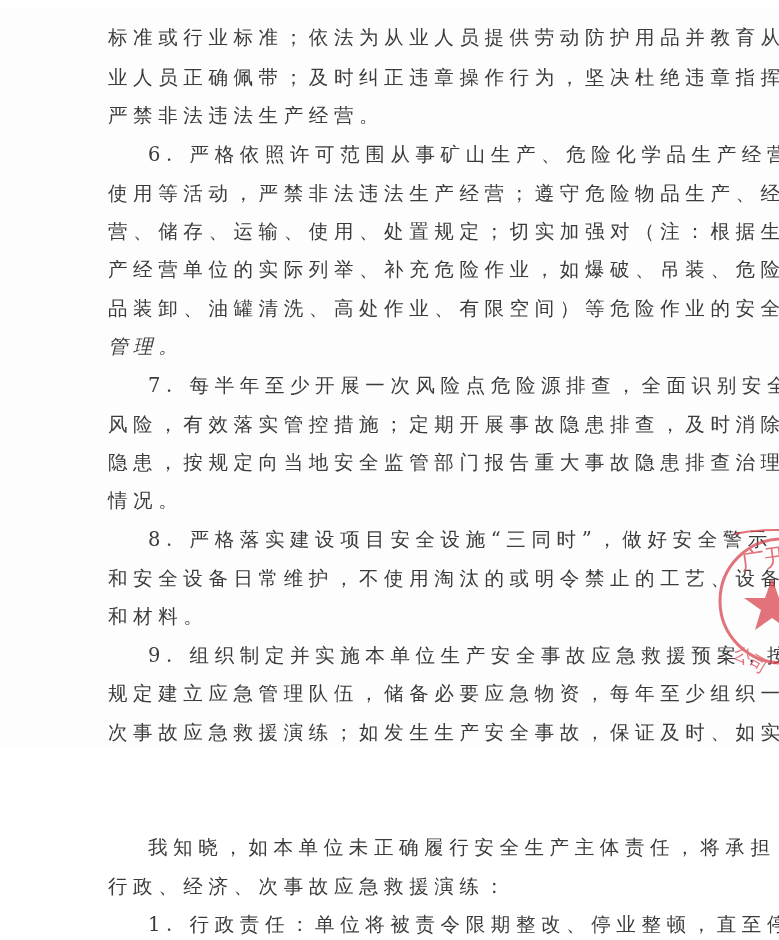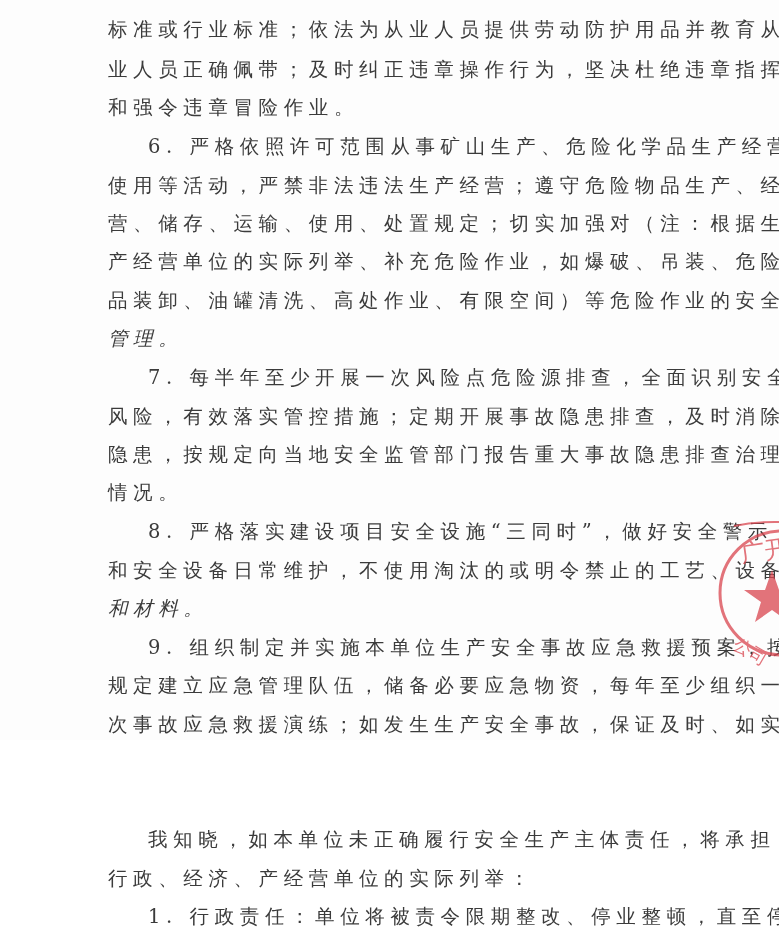--- a/index.html
+++ b/index.html
@@ -11,21 +11,21 @@
     width: 779px;
     height: 940px;
     position: relative;
     overflow: hidden;
     font-family: "DejaVu Serif", "Liberation Serif", serif;
     color: #3a3a3a;
   }
   .page {
     position: absolute;
     left: 0;
-    top: 0;
+    top: 8px;
     width: 779px;
     height: 740px;
     background: #fdfdfd;
   }
   .line {
     position: absolute;
     left: 108px;
     font-size: 19.5px;
     letter-spacing: 5.6px;
     white-space: nowrap;
@@ -39,45 +39,45 @@
     width: 130px;
     height: 150px;
   }
 </style>
 </head>
 <body>
 
 <div class="page">
   <div class="line" style="top:18px;">标准或行业标准；依法为从业人员提供劳动防护用品并教育从</div>
   <div class="line" style="top:58px;">业人员正确佩带；及时纠正违章操作行为，坚决杜绝违章指挥</div>
-  <div class="line" style="top:96px;">和强令违章冒险作业。</div>
+  <div class="line" style="top:96px;">严禁非法违法生产经营。</div>
 
   <div class="line" style="top:135px; left:148px;">6. 严格依照许可范围从事矿山生产、危险化学品生产经营</div>
   <div class="line" style="top:174px;">使用等活动，严禁非法违法生产经营；遵守危险物品生产、经</div>
   <div class="line" style="top:212px;">营、储存、运输、使用、处置规定；切实加强对（注：根据生</div>
   <div class="line" style="top:250px;">产经营单位的实际列举、补充危险作业，如爆破、吊装、危险</div>
   <div class="line" style="top:289px;">品装卸、油罐清洗、高处作业、有限空间）等危险作业的安全</div>
   <div class="line" style="top:327px;font-style:italic;">管理。</div>
 
   <div class="line" style="top:366px; left:148px;">7. 每半年至少开展一次风险点危险源排查，全面识别安全</div>
   <div class="line" style="top:405px;">风险，有效落实管控措施；定期开展事故隐患排查，及时消除</div>
   <div class="line" style="top:443px;">隐患，按规定向当地安全监管部门报告重大事故隐患排查治理</div>
   <div class="line" style="top:481px;text-align:center;">情况。</div>
 
   <div class="line" style="top:520px; left:148px;">8. 严格落实建设项目安全设施“三同时”，做好安全警示</div>
   <div class="line" style="top:559px;">和安全设备日常维护，不使用淘汰的或明令禁止的工艺、设备</div>
-  <div class="line" style="top:597px;font-style:italic;">和材料。</div>
+  <div class="line" style="top:597px;">和材料。</div>
 
   <div class="line" style="top:636px; left:148px;">9. 组织制定并实施本单位生产安全事故应急救援预案，按</div>
   <div class="line" style="top:674px;">规定建立应急管理队伍，储备必要应急物资，每年至少组织一</div>
   <div class="line" style="top:713px;">次事故应急救援演练；如发生生产安全事故，保证及时、如实</div>
 
 
   <div class="line" style="top:828px; left:148px;">我知晓，如本单位未正确履行安全生产主体责任，将承担</div>
-  <div class="line" style="top:867px;">行政、经济、产经营单位的实际列举：</div>
+  <div class="line" style="top:867px;">行政、经济、次事故应急救援演练：</div>
 
   <div class="line" style="top:905px; left:148px;">1. 行政责任：单位将被责令限期整改、停业整顿，直至停</div>
 
   <div class="stamp">
     <svg width="130" height="150" viewBox="0 0 130 150" xmlns="http://www.w3.org/2000/svg">
       <g opacity="0.75">
         <circle cx="70" cy="75" r="62" fill="none" stroke="#d9454f" stroke-width="3"></circle>
         <path d="M22 8 Q 60 0 110 8" fill="none" stroke="#d9454f" stroke-width="2"></path>
         <text x="30" y="44" font-family="DejaVu Serif, serif" font-size="24" fill="#d9454f" transform="rotate(-8 30 44)">广开发</text>
         <polygon points="60,52 67,72 88,72 71,84 77,104 60,92 43,104 49,84 32,72 53,72" fill="#d9454f"></polygon>

